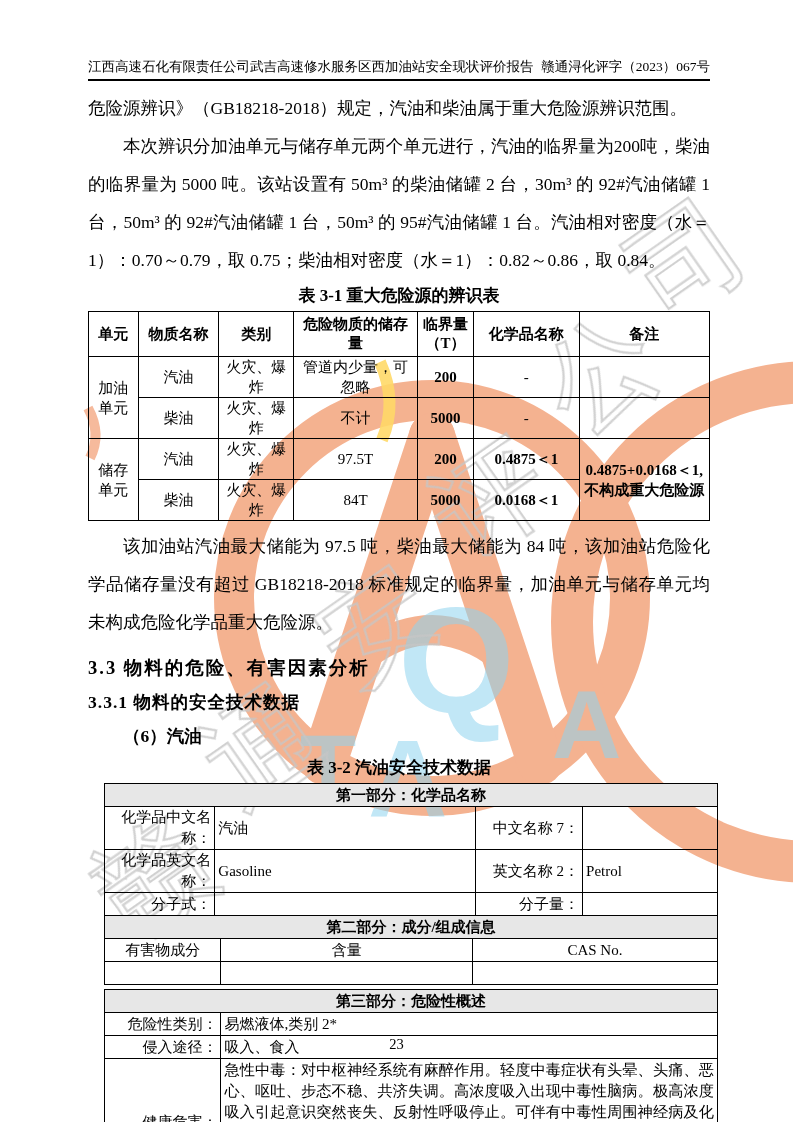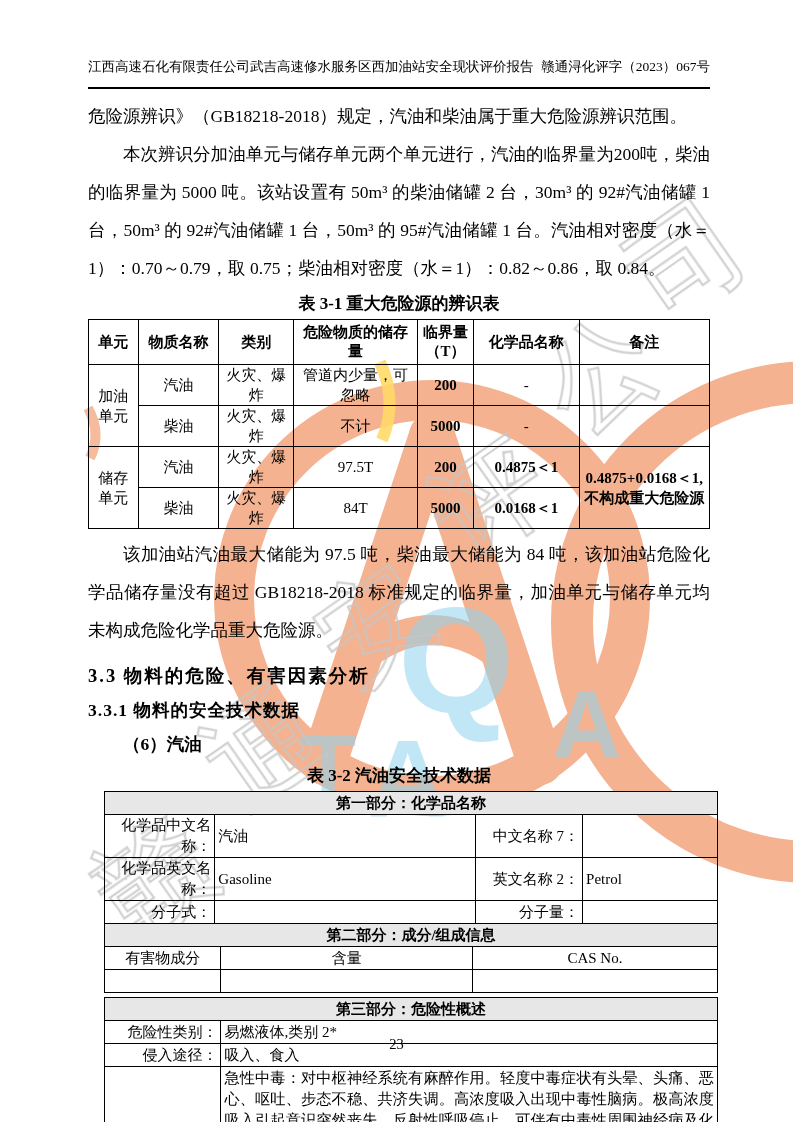--- a/index.html
+++ b/index.html
@@ -7,21 +7,21 @@
     position:relative; width:793px; height:1122px; margin:0 auto;
     background:#ffffff; overflow:hidden;
     font-family:"Liberation Serif","DejaVu Serif",serif; color:#000;
   }
   
   .wm { position:absolute; left:0; top:0; z-index:0; pointer-events:none; }
   
   .content { position:relative; z-index:1; padding:58px 83px 0 88px; }
   .hdr {
     display:flex; justify-content:space-between; align-items:flex-end;
-    border-bottom:2px solid #000; padding-bottom:11px; font-size:13.5px;
+    border-bottom:2px solid #000; padding-bottom:3px; font-size:13.5px;
   }
   .hdr-left { max-width:470px; }
   .hdr-right { white-space:nowrap; }
   .para { font-size:17.5px; line-height:38px; text-align:justify; margin:0; }
   .p1 { margin-top:8px; }
   .indent { text-indent:2em; }
   .tbl-title { text-align:center; font-weight:bold; font-size:17px; margin:5px 0 4px; }
   
   table.t1 { width:100%; border-collapse:collapse; font-size:15px; text-align:center;
              table-layout:fixed; }

